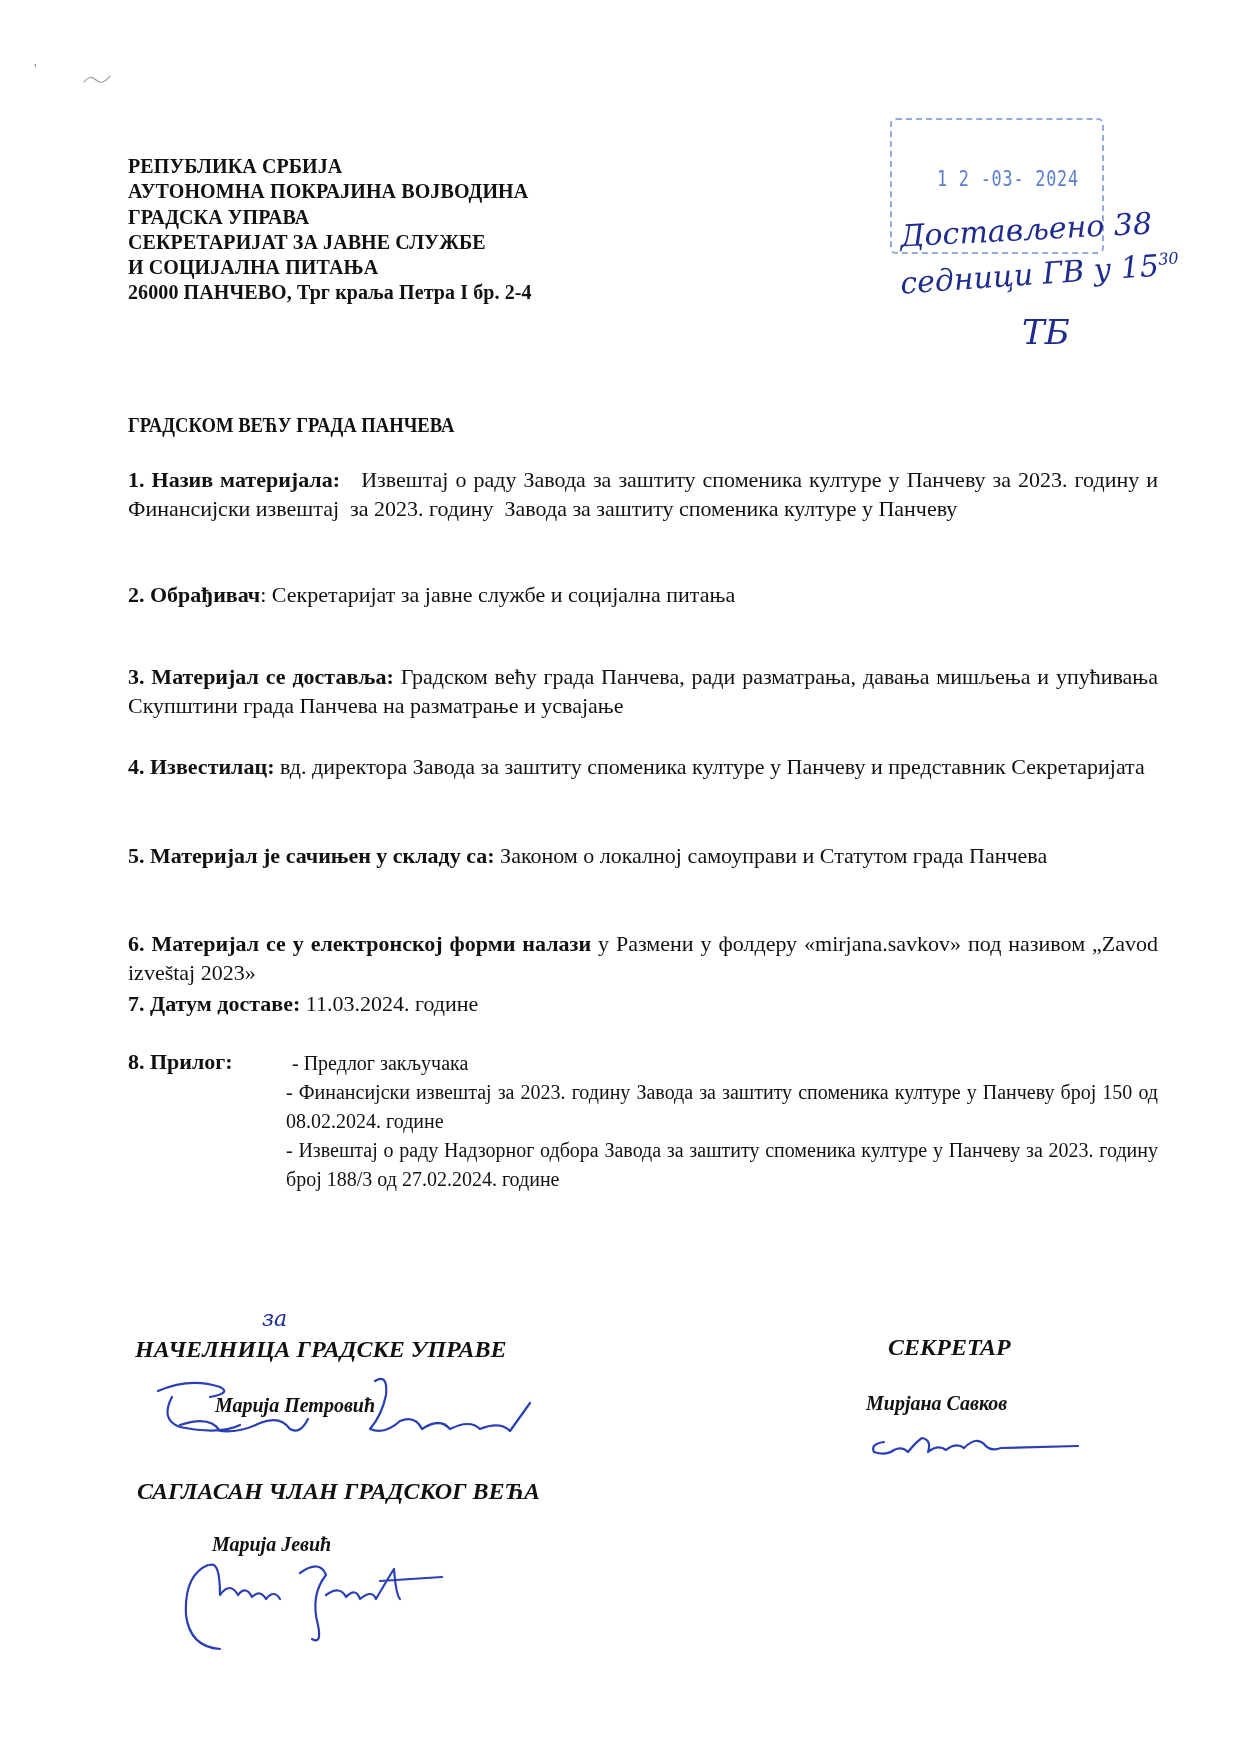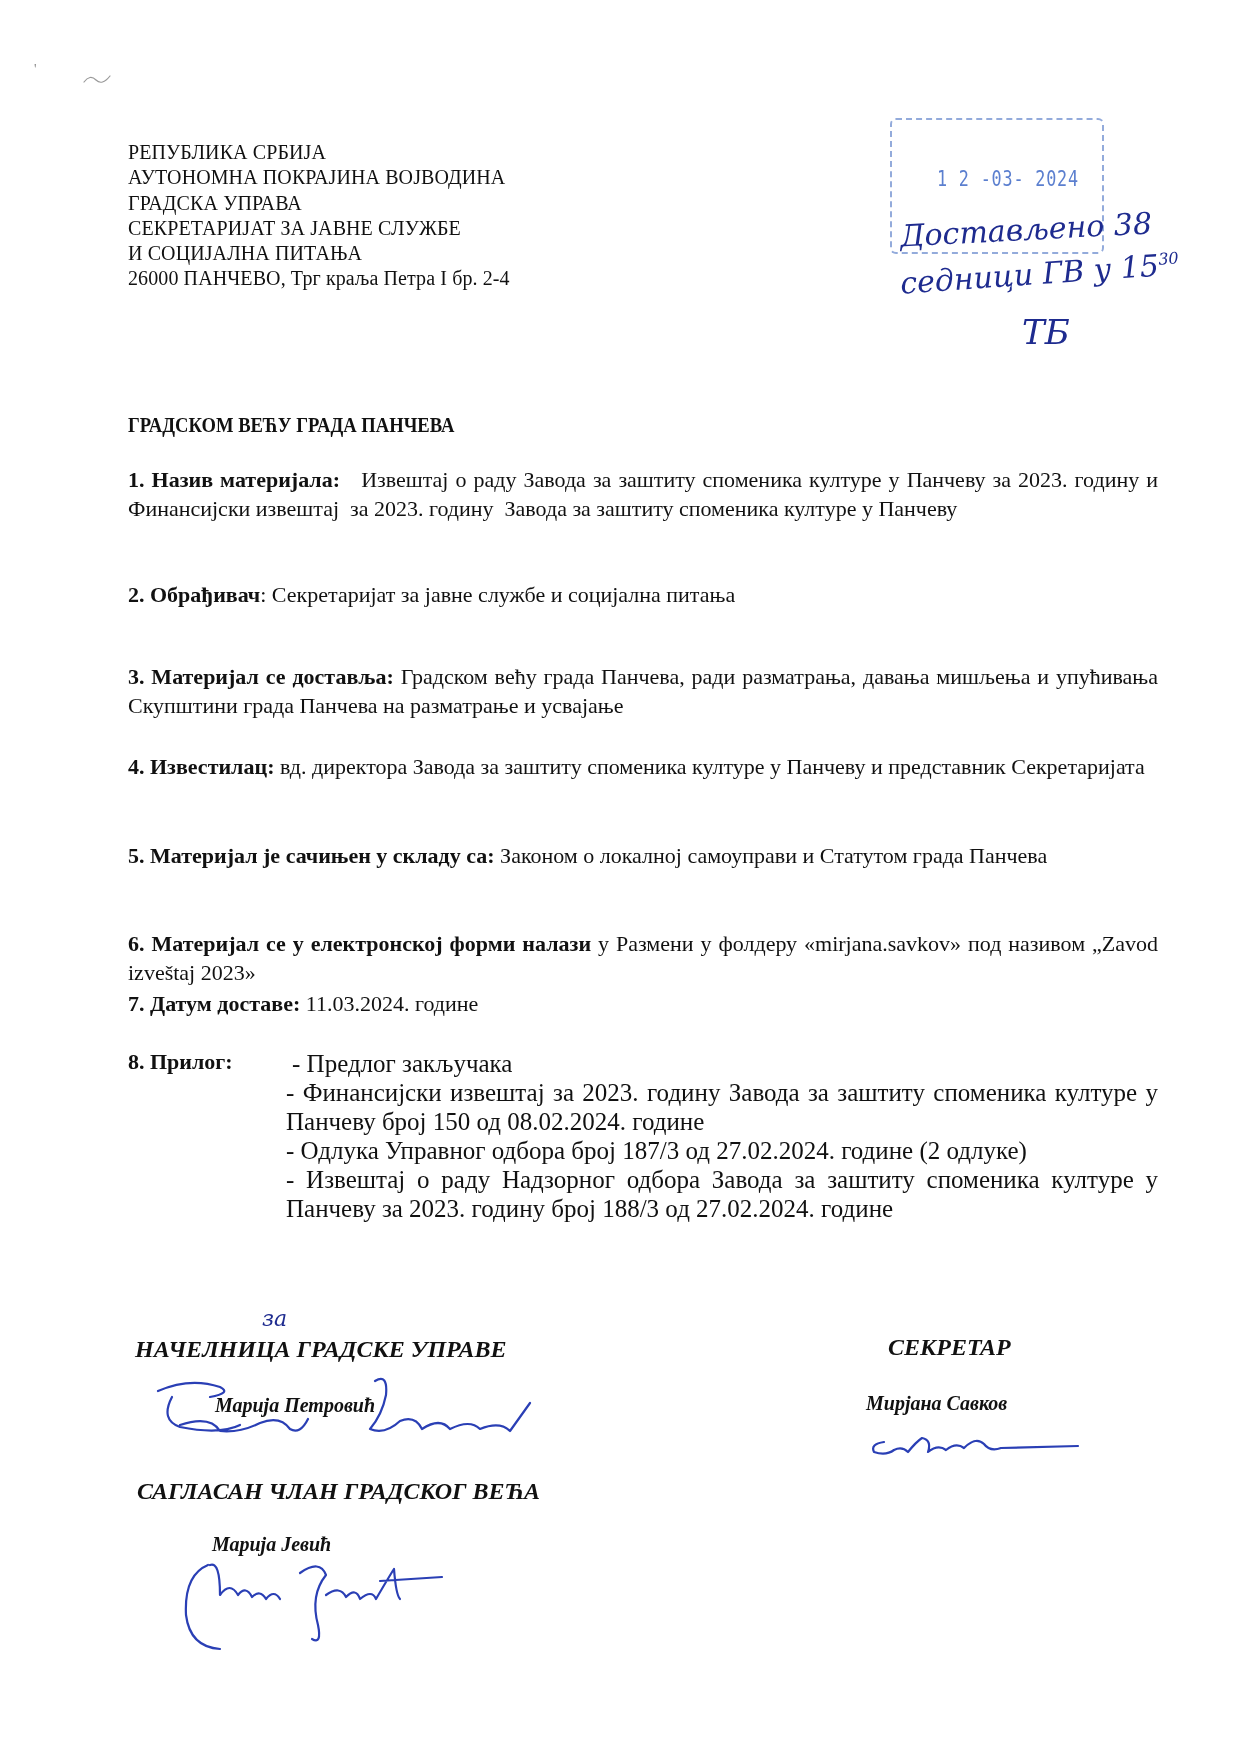--- a/index.html
+++ b/index.html
@@ -1,25 +1,25 @@
 <!DOCTYPE html>
 <html><head>
 <meta charset="utf-8">
 <style>
   html, body { margin:0; padding:0; background:#ffffff; }
   body { width:1240px; height:1752px; position:relative; overflow:hidden;
          font-family:"Liberation Serif", "DejaVu Serif", serif; color:#111; }
   .abs { position:absolute; }
-  .hdr { left:128px; top:140px; font-weight:normal; font-size:20px; line-height:25.3px; letter-spacing:0.1px; }
+  .hdr { left:128px; top:154px; font-weight:bold; font-size:20px; line-height:25.3px; letter-spacing:0.1px; }
   .hdr div { white-space:nowrap; }
   .addressee { left:128px; top:414px; font-weight:bold; font-size:20px; white-space:nowrap; transform:scaleX(0.93); transform-origin:left; }
   .item { left:128px; width:1030px; font-size:22px; line-height:29px; text-align:justify; }
   .item b { font-weight:bold; }
   .prilog-label { left:128px; top:1049px; font-size:22px; font-weight:bold; }
-  .prilog-list { left:286px; top:1049px; width:872px; font-size:25px; line-height:29px; text-align:justify; }
+  .prilog-list { left:286px; top:1049px; width:872px; font-size:20px; line-height:29px; text-align:justify; }
   .prilog-list div { text-align:justify; text-align-last:left; }
   .prilog-list div.first { padding-left:6px; }
   .sig-title { font-style:italic; font-weight:bold; font-size:24px; white-space:nowrap; }
   .sig-name { font-style:italic; font-weight:bold; font-size:20px; white-space:nowrap; }
   .stamp { left:890px; top:118px; width:210px; height:132px; border:2px dashed #6f8fd0; border-radius:6px; opacity:0.75; }
   .stamp-date { left:937px; top:167px; font-family:"DejaVu Sans Mono", monospace; font-size:21px; color:#5b7fcf; letter-spacing:1px; transform:scaleX(0.8); transform-origin:left; }
   .hand { font-family:"DejaVu Serif", serif; font-style:italic; color:#1e2b8f; white-space:nowrap; }
   .scan-mark { color:#888; font-size:14px; }
   svg.sig { position:absolute; overflow:visible; }
   svg.sig path { fill:none; stroke:#2a3fb5; stroke-width:2.2; stroke-linecap:round; stroke-linejoin:round; }
@@ -70,21 +70,20 @@
   <b>6. Материјал се у електронској форми налази</b><span> у Размени у фолдеру «mirjana.savkov» под називом „Zavod izveštaj 2023»</span>
 </div>
 <div class="abs item" style="top:989px;">
   <b>7. Датум доставе:</b><span> 11.03.2024. године</span>
 </div>
 
 <div class="abs prilog-label">8. Прилог:</div>
 <div class="abs prilog-list">
   <div class="first">- Предлог закључака</div>
   <div>- Финансијски извештај за 2023. годину Завода за заштиту споменика културе у Панчеву број 150 од 08.02.2024. године</div>
-  <div>- Одлука Управног одбора број 187/3 од 27.02.2024. године (2 одлуке)</div>
   <div>- Извештај о раду Надзорног одбора Завода за заштиту споменика културе у Панчеву за 2023. годину  број 188/3 од 27.02.2024. године</div>
 </div>
 
 <div class="abs hand" style="left:262px;top:1306px;font-size:22px;">за</div>
 <div class="abs sig-title" style="left:135px;top:1336px;">НАЧЕЛНИЦА ГРАДСКЕ УПРАВЕ</div>
 <div class="abs sig-name" style="left:215px;top:1394px;">Марија Петровић</div>
 <svg class="sig" style="left:150px;top:1375px;" width="420" height="80">
   <path d="M8 16 Q40 2 70 12 Q82 18 60 22 M22 22 Q10 45 30 52 Q70 60 90 50 M30 50 Q60 40 70 56 Q90 58 110 48 Q130 40 140 54 Q150 60 158 44"></path>
   <path d="M225 6 Q238 -2 236 20 Q232 40 220 54 Q235 60 250 46 Q265 40 272 54 Q290 42 300 54 Q320 44 330 54 Q350 46 360 56 L380 28"></path>
 </svg>

